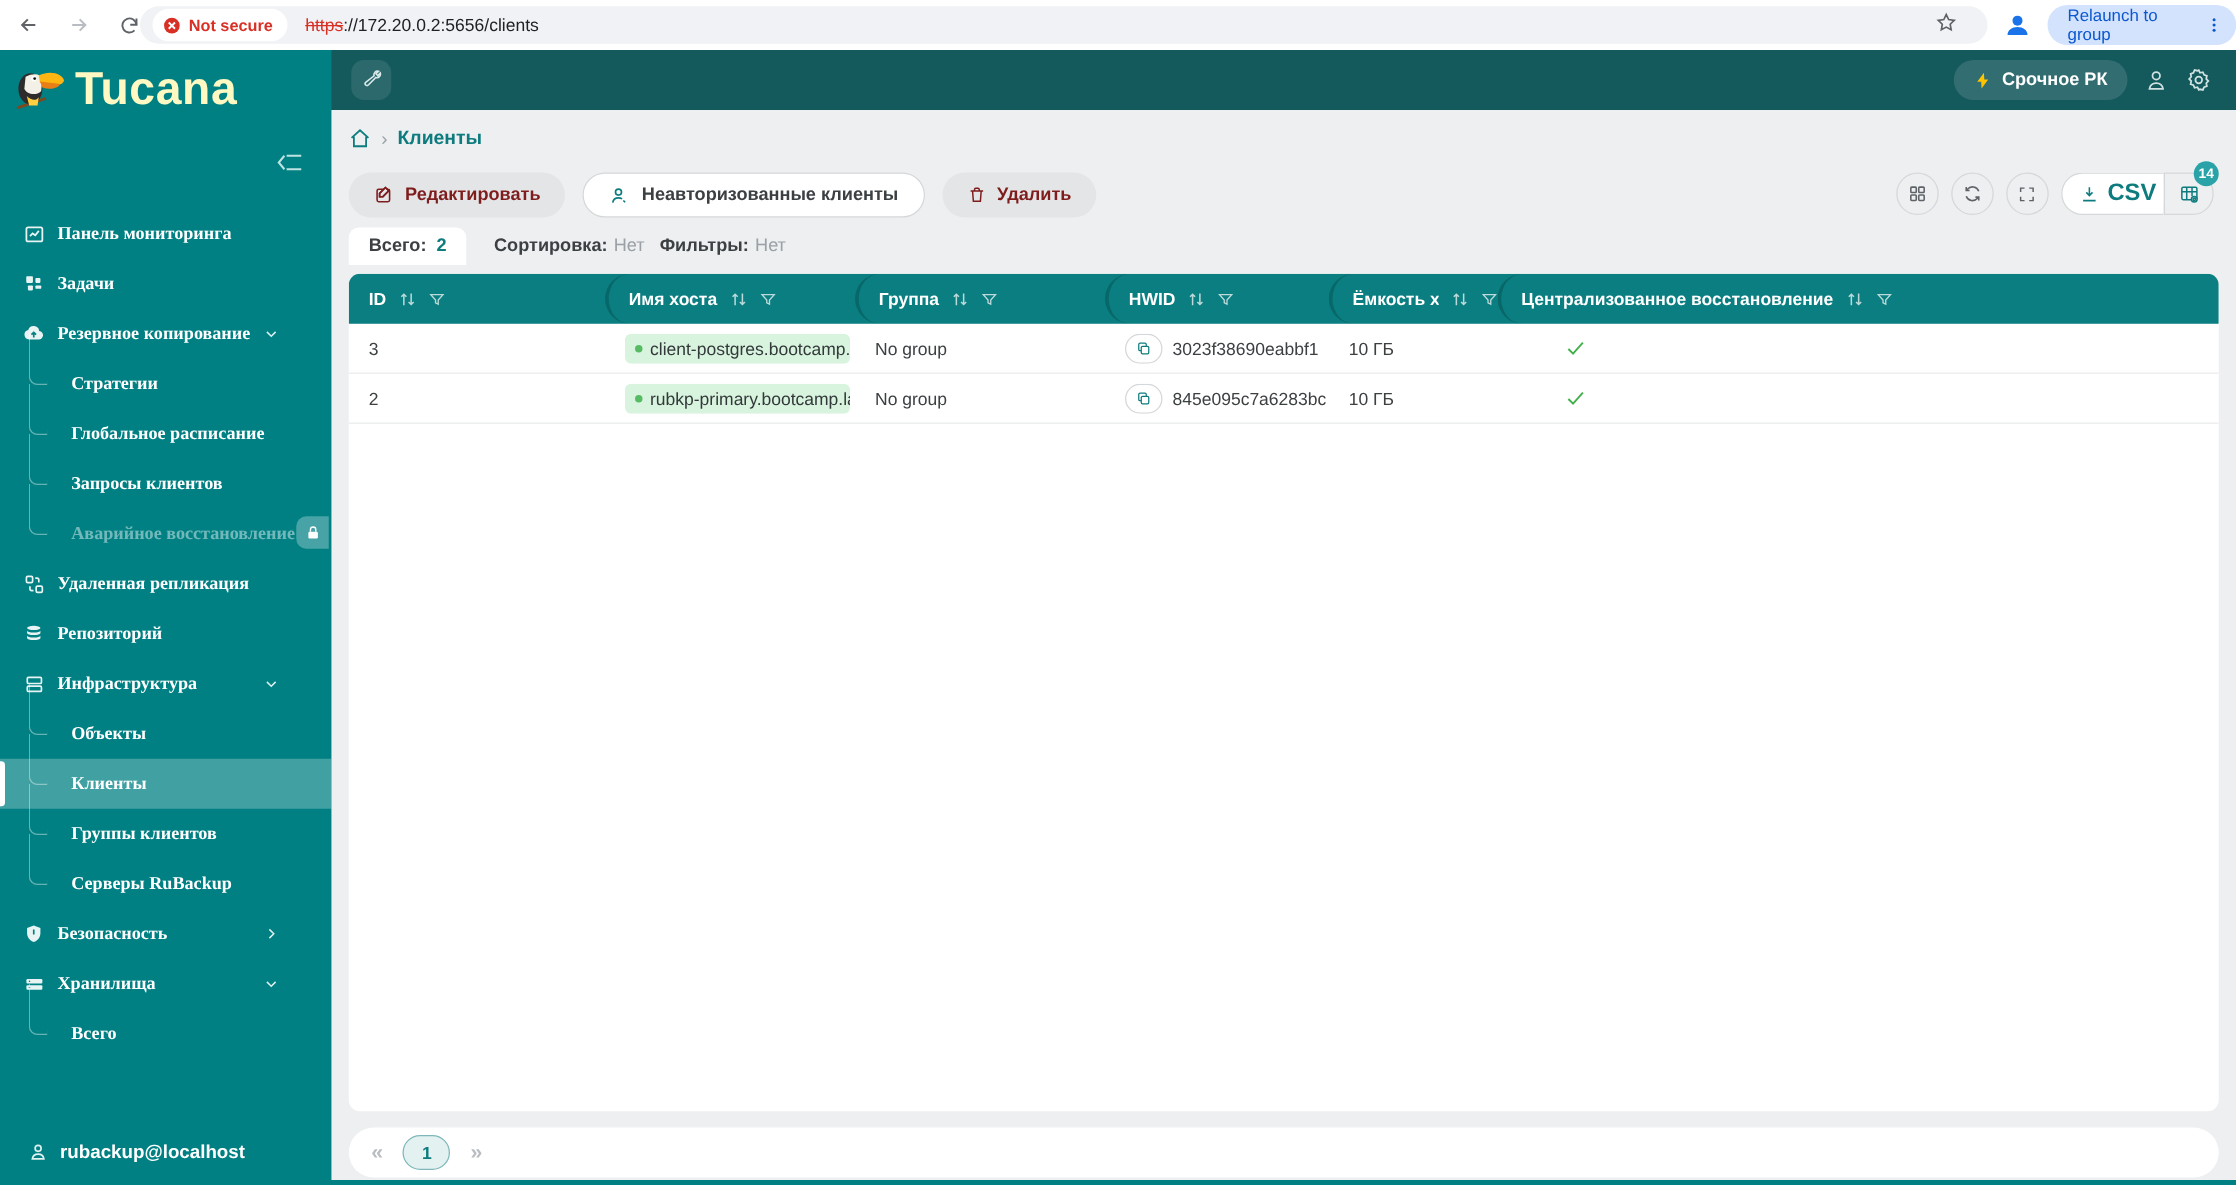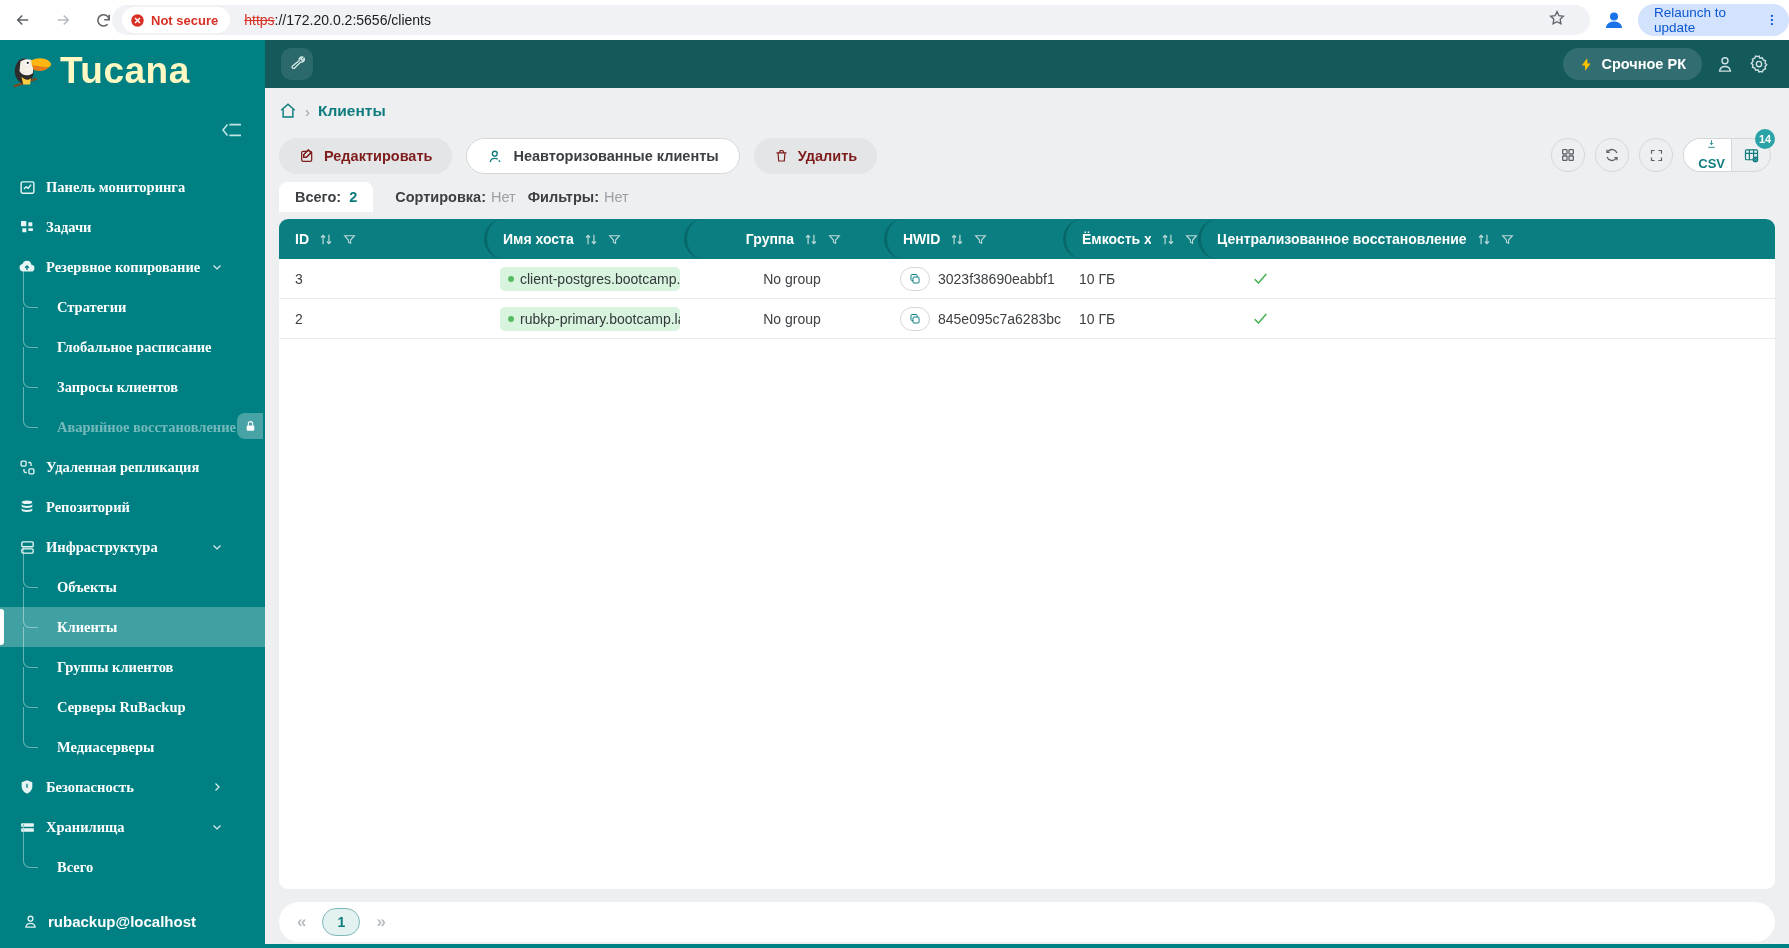--- a/index.html
+++ b/index.html
@@ -54,36 +54,36 @@
   .bc-sep { color:#9aa0a6; font-size:15px; }
   .bc-current { color:#0e7c7e; font-size:15.5px; font-weight:600; }
 
   .toolbar { margin-top:12px; height:36px; display:flex; align-items:center; gap:14px; position:relative; }
   .btn { height:36px; border-radius:18px; display:flex; align-items:center; gap:9px; padding:0 20px; font-size:14.5px; font-weight:600; border:none; }
   .btn.disabled { background:#e3e5e6; color:#7f1d1d; }
   .btn.outline { background:#ffffff; color:#3c4043; border:1px solid #d5d8da; }
   .toolbar-right { position:absolute; right:4px; top:0; display:flex; align-items:center; gap:10px; }
   .circle-btn { width:34px; height:34px; border-radius:50%; border:1px solid #d5d8da; background:transparent; display:flex; align-items:center; justify-content:center; color:#5f6368; }
   .csv-cluster { position:relative; display:flex; align-items:center; }
-  .csv-btn { height:34px; border-radius:17px 0 0 17px; border:1px solid #d5d8da; border-right:none; background:#ffffff; color:#0e7c7e; font-size:13px; font-weight:700; display:flex; align-items:center; gap:7px; padding:0 6px 0 14px;flex-direction:column; }
+  .csv-btn { height:34px; border-radius:17px 0 0 17px; border:1px solid #d5d8da; border-right:none; background:#ffffff; color:#0e7c7e; font-size:19px; font-weight:700; display:flex; align-items:center; gap:7px; padding:0 6px 0 14px; }
   .tablegear-btn { width:40px; height:34px; border-radius:0 17px 17px 0; border:1px solid #d5d8da; background:#ffffff00; display:flex; align-items:center; justify-content:center; color:#0e7c7e; }
   .count-badge { position:absolute; top:-9px; right:-4px; width:20px; height:20px; border-radius:50%; background:#29a3a8; color:#ffffff; font-size:11px; font-weight:700; display:flex; align-items:center; justify-content:center; }
 
   .status-row { margin-top:10px; height:26px; display:flex; align-items:center; font-size:14.5px; color:#3c4043; }
   .total-pill { background:#ffffff; border-radius:8px 8px 0 0; height:30px; display:flex; align-items:center; gap:8px; padding:0 16px; font-weight:600; }
   .total-value { color:#0e7c7e; font-weight:700; }
   .status-kv { margin-left:22px; font-weight:600; }
   .status-kv .muted { color:#9aa0a6; font-weight:400; margin-left:5px; }
 
   .table-card { margin-top:9px; width:1496px; height:670px; background:#ffffff; border-radius:9px; overflow:hidden; }
   .thead { display:flex; height:40px; background:#0a7e80; color:#ffffff; }
   .th { display:flex; align-items:center; gap:10px; padding:0 0 0 16px; font-size:14px; font-weight:700; white-space:nowrap; overflow:hidden;border-radius:20px; }
   .th + .th { border-left:3px solid rgba(0,0,0,.18); }
   .th .sort-ic, .th .filter-ic { color:#bcd9d9; flex:none; display:flex; }
-  .c0{width:205px;} .c1{width:200px;} .c2{width:200px;justify-content:center;} .c3{width:179px;} .c4{width:135px;} .c5{flex:1;}
+  .c0{width:205px;} .c1{width:200px;} .c2{width:200px;} .c3{width:179px;} .c4{width:135px;} .c5{flex:1;}
   .trow { display:flex; height:40px; align-items:center; border-bottom:1px solid #e9ebec; font-size:14px; color:#3c4043; }
   .td { padding-left:16px; display:flex; align-items:center; gap:8px; white-space:nowrap; overflow:hidden; }
   .host-pill { display:flex; align-items:center; gap:6px; background:#d8f3de; border-radius:5px; height:24px; padding:0 8px; max-width:180px; overflow:hidden; color:#33393a; }
   .host-dot { width:6px; height:6px; border-radius:50%; background:#57bb63; flex:none; }
   .copy-btn { width:30px; height:24px; border-radius:12px; border:1px solid #d5d8da; background:#ffffff; color:#0e7c7e; display:flex; align-items:center; justify-content:center; flex:none; }
   .check-ic { margin-left:38px; color:#43b14b; display:flex; }
 
   .pagination { margin-top:13px; width:1496px; height:40px; background:#ffffff; border-radius:20px; display:flex; align-items:center; gap:16px; padding:0 18px; }
   .pg-arrow { color:#b9bdc2; font-size:17px; font-weight:700; }
   .pg-page { min-width:38px; height:28px; border-radius:14px; border:1px solid #7fb8ba; background:#e3f1f1; color:#0e7c7e; font-size:14px; font-weight:700; display:flex; align-items:center; justify-content:center; }
@@ -123,21 +123,21 @@
         </svg>
     </span>
   </div>
   <div class="avatar-btn">
     <svg width="24" height="24" viewBox="0 0 24 24" fill="#1a73e8">
         <circle cx="12" cy="8.5" r="4"></circle>
         <path d="M4 20c0-4 3.6-6.5 8-6.5s8 2.5 8 6.5z"></path>
       </svg>
   </div>
   <div class="relaunch-pill">
-    <span>Relaunch to update</span>
+    <span>Relaunch to group</span>
     <svg width="16" height="16" viewBox="0 0 24 24" fill="#0b57d0">
         <circle cx="12" cy="5" r="2"></circle>
         <circle cx="12" cy="12" r="2"></circle>
         <circle cx="12" cy="19" r="2"></circle>
       </svg>
   </div>
 </div>
 
 <div class="sidebar">
   <div class="logo-row">
@@ -252,23 +252,20 @@
     </div>
     <div class="menu-item sub active">
       <span class="mi-label">Клиенты</span>
     </div>
     <div class="menu-item sub">
       <span class="mi-label">Группы клиентов</span>
     </div>
     <div class="menu-item sub">
       <span class="mi-label">Серверы RuBackup</span>
     </div>
-    <div class="menu-item sub">
-      <span class="mi-label">Медиасерверы</span>
-    </div>
     <div class="menu-item">
       <span class="mi-icon">
           <svg width="16" height="16" viewBox="0 0 24 24" fill="currentColor">
             <path d="M12 2l8 3v6c0 5-3.4 9.4-8 11-4.6-1.6-8-6-8-11V5z"></path>
             <path d="M12 7v6M12 15.5h.01" stroke="#008083" stroke-width="2"></path>
           </svg>
         </span>
       <span class="mi-label">Безопасность</span>
       <span class="chev">
           <svg width="12" height="12" viewBox="0 0 24 24" fill="none" stroke="currentColor" stroke-width="2.4">

